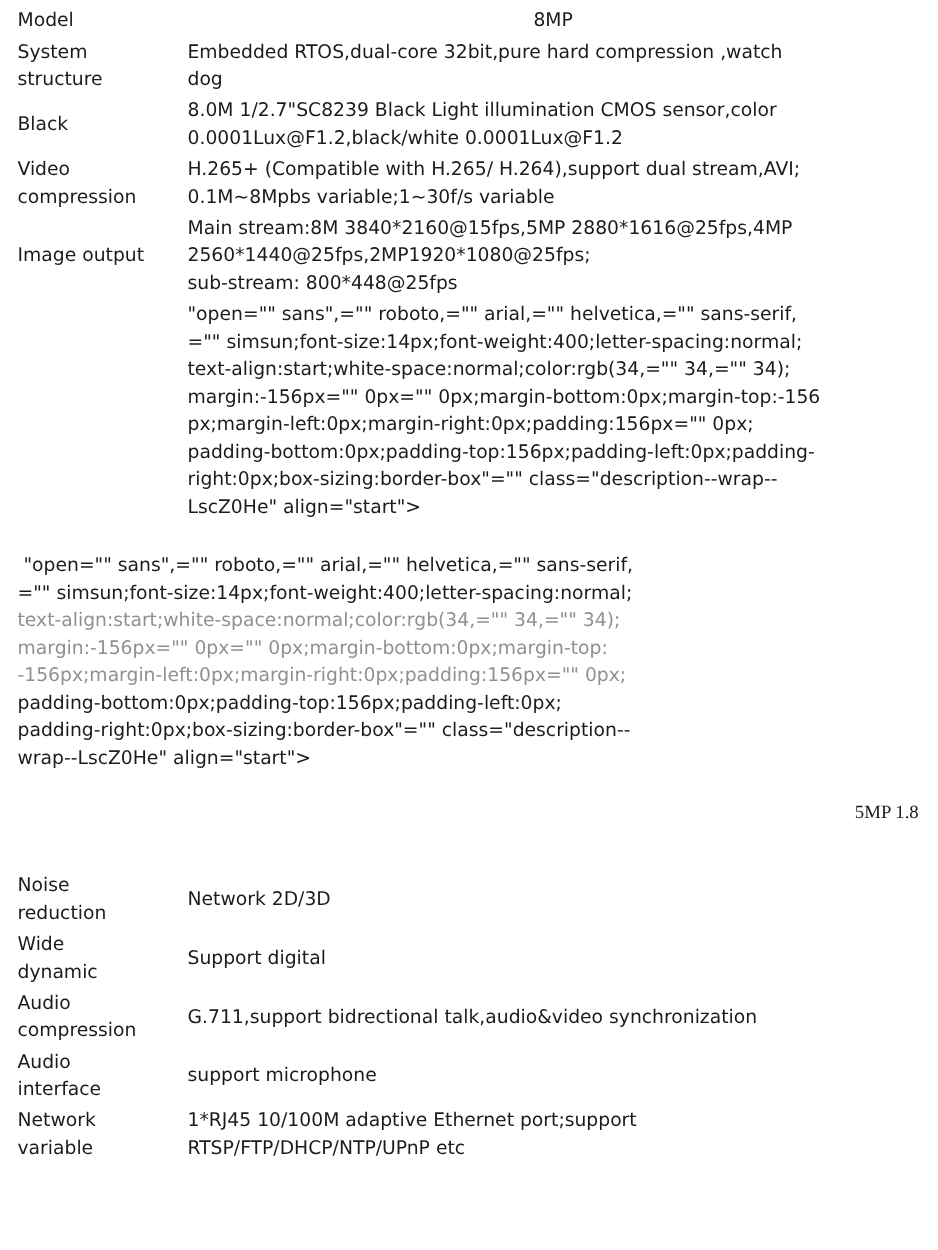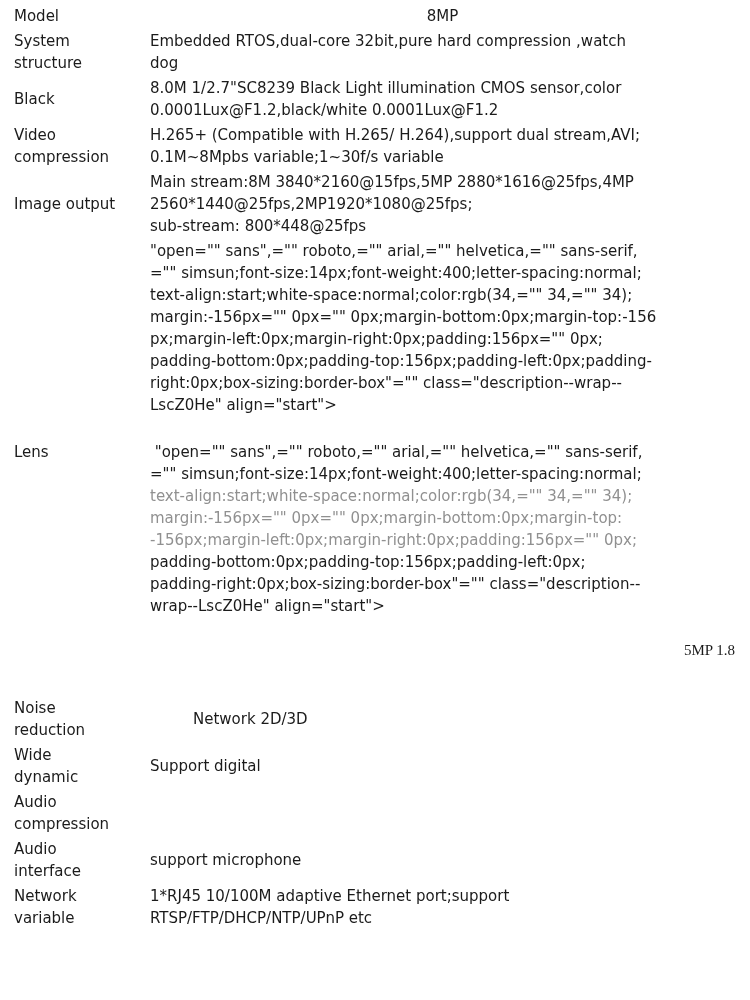--- a/index.html
+++ b/index.html
@@ -52,21 +52,20 @@
   }
   .lens-right {
     text-align: right;
     font-family: Liberation Serif, serif;
   }
   .lens-center {
     text-align: center;
   }
   .row-noise {
     margin-top: 14px;
-    gap: 43px;
   }
   .row-b {
     min-height: 44px;
   }
 </style>
 </head>
 <body>
 
 <div class="spec">
 
@@ -109,21 +108,20 @@
 ="" simsun;font-size:14px;font-weight:400;letter-spacing:normal;
 text-align:start;white-space:normal;color:rgb(34,="" 34,="" 34);
 margin:-156px="" 0px="" 0px;margin-bottom:0px;margin-top:-156
 px;margin-left:0px;margin-right:0px;padding:156px="" 0px;
 padding-bottom:0px;padding-top:156px;padding-left:0px;padding-
 right:0px;box-sizing:border-box"="" class="description--wrap--
 LscZ0He" align="start"&gt;</div>
   </div>
 
   <div class="row row-lens">
-    <div class="label">Lens</div>
     <div class="value">
       <div class="blk-text"><span> "open="" sans",="" roboto,="" arial,="" helvetica,="" sans-serif,
 ="" simsun;font-size:14px;font-weight:400;letter-spacing:normal;
 </span><span class="gray">text-align:start;white-space:normal;color:rgb(34,="" 34,="" 34);
 margin:-156px="" 0px="" 0px;margin-bottom:0px;margin-top:
 -156px;margin-left:0px;margin-right:0px;padding:156px="" 0px;
 </span><span>padding-bottom:0px;padding-top:156px;padding-left:0px;
 padding-right:0px;box-sizing:border-box"="" class="description--
 wrap--LscZ0He" align="start"&gt;</span></div>
       <div class="lens-right">5MP 1.8</div>
@@ -138,20 +136,21 @@
 
   <div class="row row-b">
     <div class="label">Wide
 dynamic</div>
     <div class="value">Support digital</div>
   </div>
 
   <div class="row row-b">
     <div class="label">Audio
 compression</div>
+    <div class="value">G.711,support bidrectional talk,audio&amp;video synchronization</div>
   </div>
 
   <div class="row row-b">
     <div class="label">Audio
 interface</div>
     <div class="value">support microphone</div>
   </div>
 
   <div class="row row-b">
     <div class="label">Network

